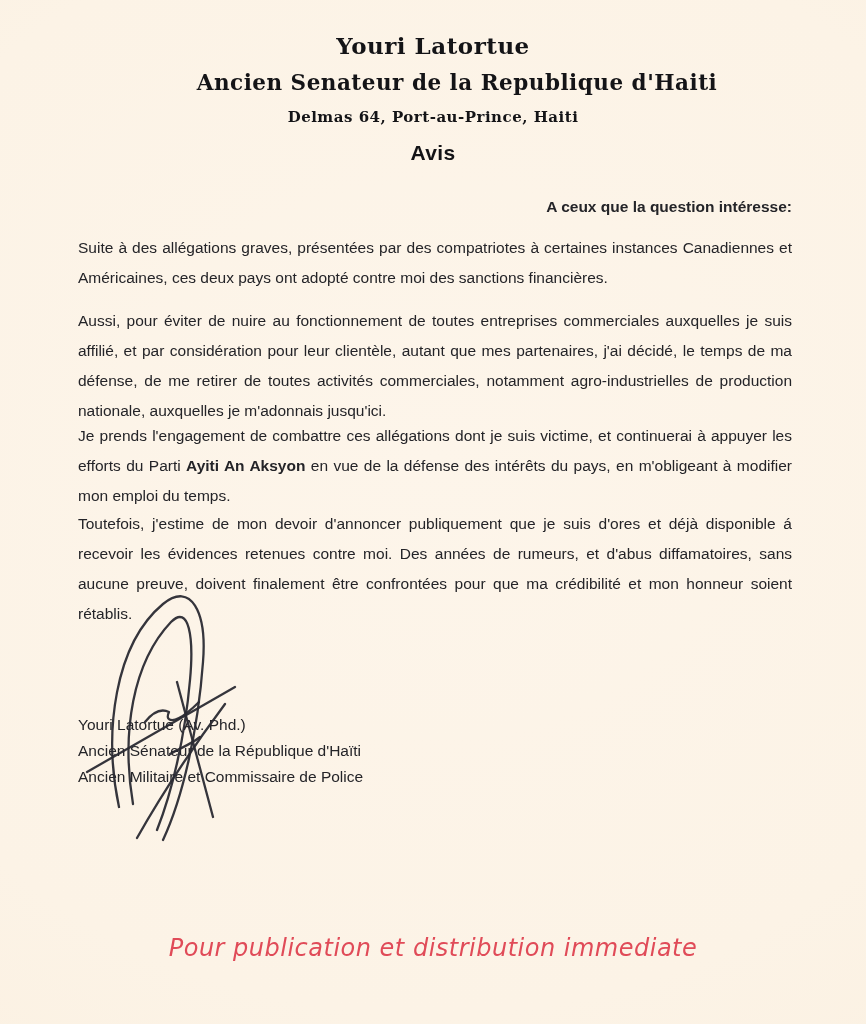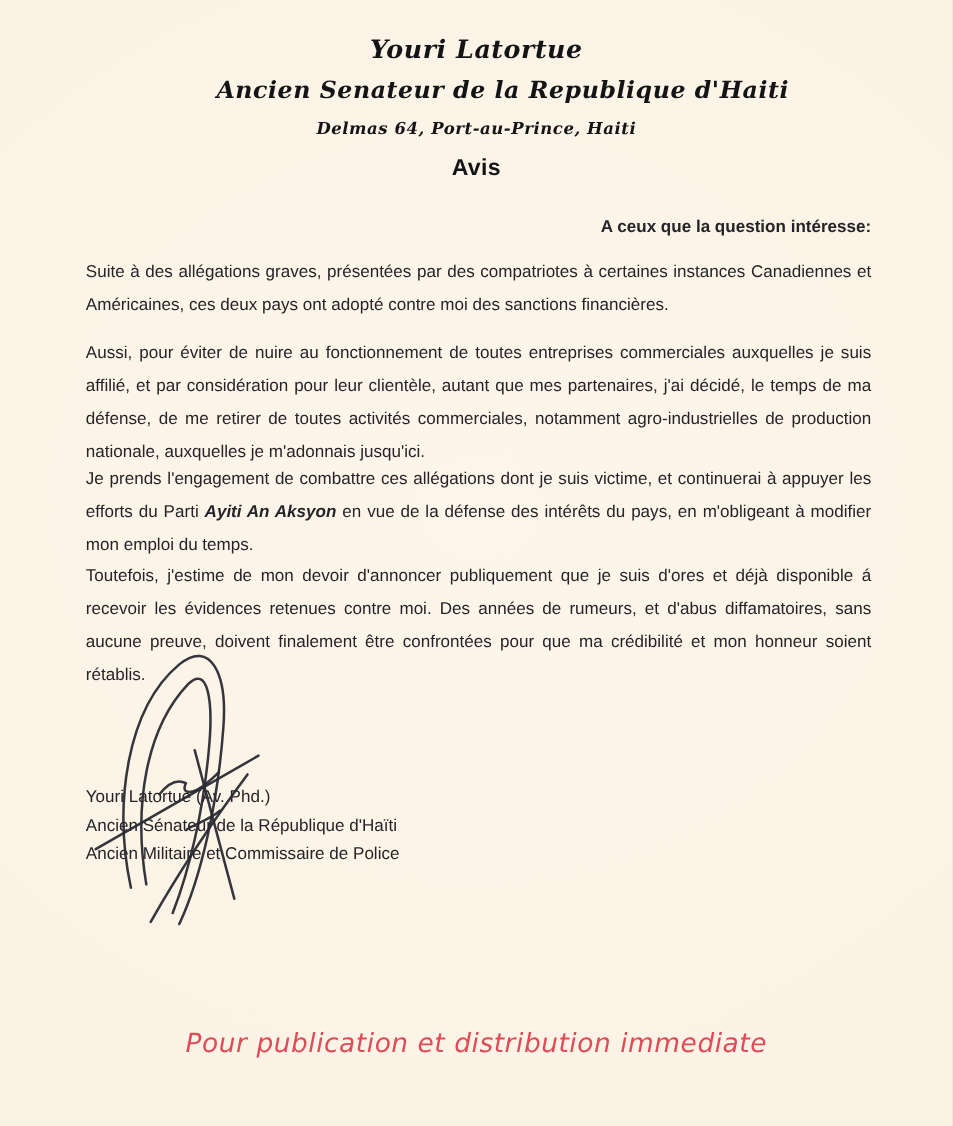--- a/index.html
+++ b/index.html
@@ -15,40 +15,40 @@
     margin:0 auto;
     background:radial-gradient(ellipse 120% 90% at 50% 45%, #fdf5ea 0%, var(--bg) 60%, #faefdf 100%);
     color:var(--ink);
     overflow:hidden;
   }
   
   .script{
     position:absolute;left:0;width:100%;
     text-align:center;
     font-family:"DejaVu Serif",serif;
-    font-style:italic;font-weight:bold;
+    font-weight:bold;
     color:#141417;
     letter-spacing:.5px;
   }
   .lh1{top:32px;font-size:23px;}
   .lh2{top:70px;font-size:21.5px;padding-left:24px;}
   .lh3{top:108px;font-size:15px;}
   .doc-title{
     position:absolute;top:141px;left:0;width:100%;
     text-align:center;font-weight:bold;font-size:21px;
     letter-spacing:.3px;color:#131316;
   }
   
   .bodytext{position:absolute;left:78px;width:714px;font-size:15.5px;line-height:30px;color:#242428;}
   .salutation{top:192px;font-weight:bold;text-align:right;}
   .p1{top:233px;text-align:justify;}
   .p2{top:306px;text-align:justify;}
   .p3{top:421px;text-align:justify;}
   .p4{top:509px;text-align:justify;}
-  .party{font-weight:bold;font-style:italic;}
+  .party{font-weight:bold;}
   .dateline{top:618px;}
   .sigblock{top:712px;line-height:26px;}
   .sigblock div{white-space:nowrap;}
   
   .signature{
     position:absolute;left:75px;top:582px;width:200px;height:270px;
     pointer-events:none;
   }
   .signature path{
     fill:none;stroke:#2a2a33;stroke-width:2.3;

